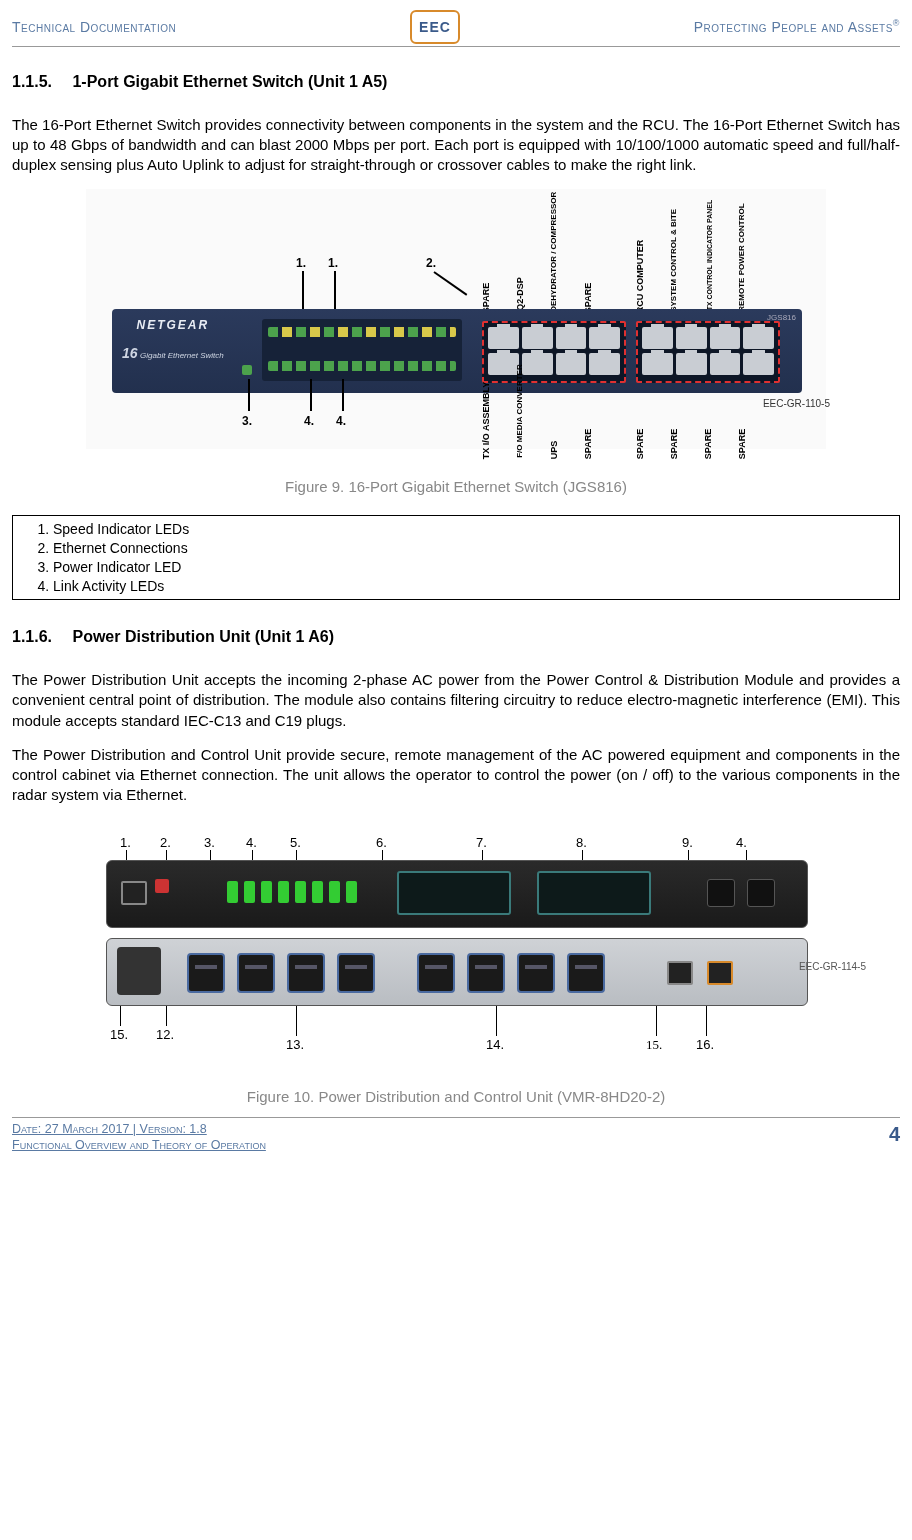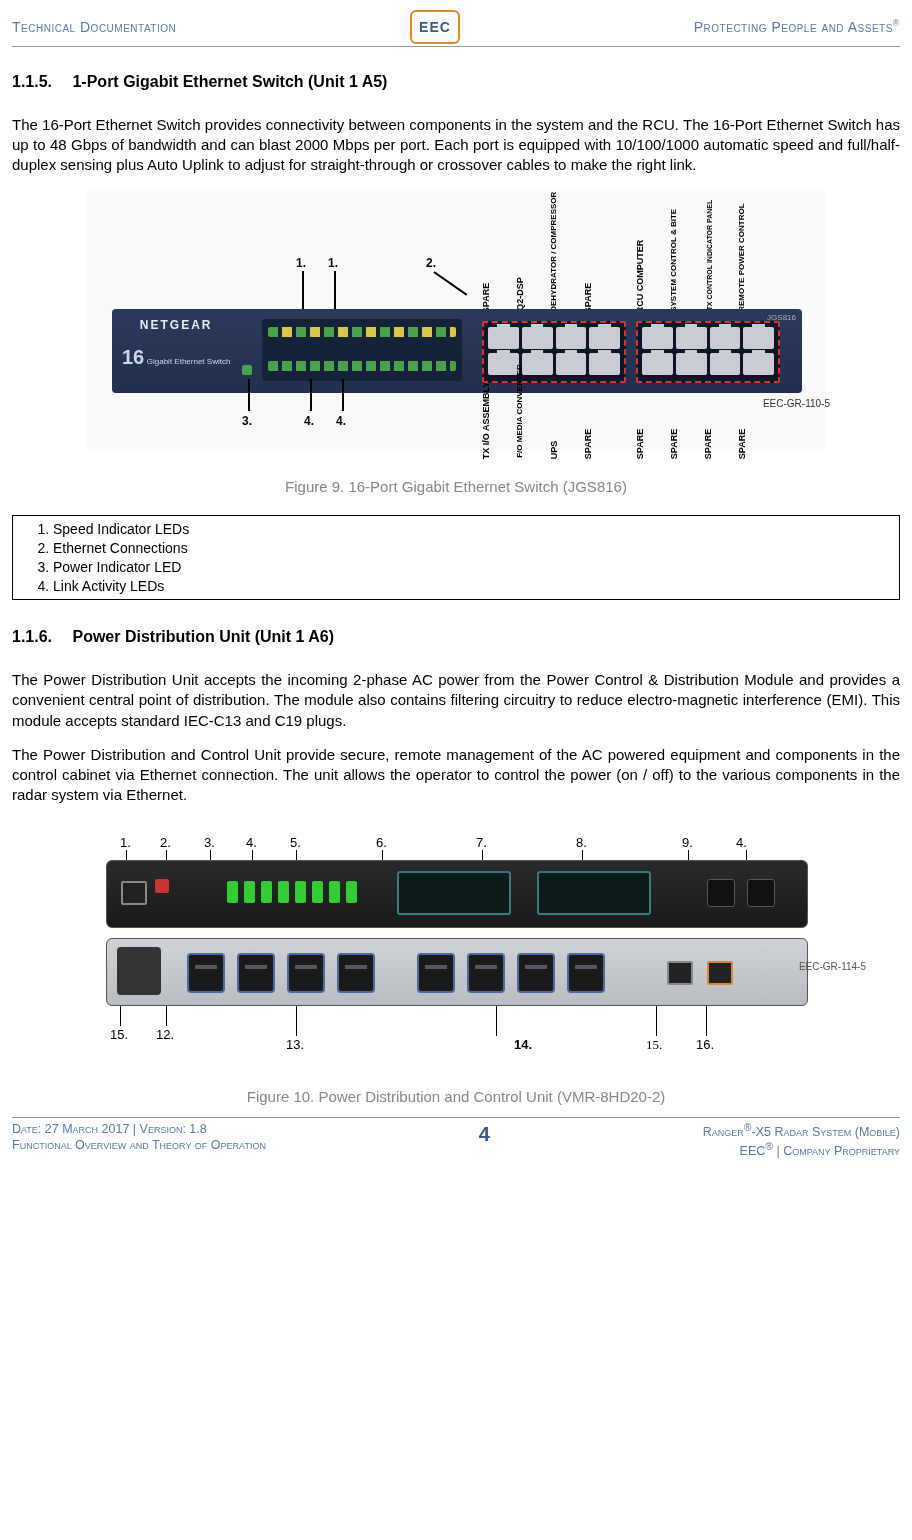--- a/index.html
+++ b/index.html
@@ -52,21 +52,21 @@
   }
   
   .switch-body {
     position: absolute;
     left: 26px; top: 120px;
     width: 690px; height: 84px;
     background: linear-gradient(#2b3a5c, #22304e);
     border-radius: 4px;
   }
   .switch-label-area {
-    position:absolute; left:10px; top:8px; color:#cfd6e3; font-size:9px; font-family:Arial;
+    position:absolute; left:10px; top:8px; color:#cfd6e3; font-size:9px; font-family:Arial;font-style:italic;
   }
   .netgear { font-weight:bold; letter-spacing:2px; font-size:12px; color:#e8ecf4;}
   .led-block {
     position:absolute; left:150px; top:10px; width:200px; height:62px;
     background:#162238; border-radius:3px;
   }
   .led-row { position:absolute; left:6px; height:10px; width:188px; }
   .led-top { top:8px; background:repeating-linear-gradient(90deg,#4ca24c 0 10px,#162238 10px 14px,#d8c84a 14px 24px,#162238 24px 28px); border-radius:2px;}
   .led-bot { top:42px; background:repeating-linear-gradient(90deg,#4ca24c 0 10px,#162238 10px 14px,#4ca24c 14px 24px,#162238 24px 28px); border-radius:2px;}
   .pwr-led { position:absolute; left:130px; top:56px; width:10px; height:10px; background:#4ca24c; border-radius:2px;}
@@ -114,21 +114,21 @@
   .pn { position:absolute; font-size:13px; color:#000;}
   .pline{ position:absolute; width:1px; background:#000;}
 
   .footer {
     border-top:1px solid #999;
     margin-top:10px;
     display:flex; align-items:flex-start; justify-content:space-between;
     font-variant:small-caps; font-size:12.5px; color:#5a7aa3; padding-top:3px;
   }
   .footer .center { color:#3a5a8a; font-size:20px; font-weight:bold; font-variant:normal;}
-  .footer .col { line-height:1.3; }
+  .footer .col { line-height:1.3;text-decoration:underline; }
   .footer .right { text-align:right;}
 </style>
 </head>
 <body>
 
 <div class="header">
   <div class="header-left">Technical Documentation</div>
   <div class="logo">EEC</div>
   <div class="header-right">
     <span>Protecting People and Assets</span><sup>®</sup>
@@ -158,21 +158,21 @@
     <span class="callout" style="left:210px; top:66px;">1.</span>
     <span class="callout" style="left:242px; top:66px;">1.</span>
     <span class="callout" style="left:340px; top:66px;">2.</span>
     <div class="arrow" style="left:216px; top:82px; width:2px; height:46px;"></div>
     <div class="arrow" style="left:248px; top:82px; width:2px; height:46px;"></div>
     <div class="arrow" style="left:348px; top:82px; width:40px; height:2px; transform:rotate(35deg); transform-origin:left;"></div>
 
     <div class="switch-body">
       <div class="switch-label-area">
         <div class="netgear">NETGEAR</div>
-        <div style="margin-top:10px;"><b style="font-size:20px;">16</b> <span style="font-size:8px;">Gigabit Ethernet Switch</span></div>
+        <div style="margin-top:10px;"><b style="font-size:14px;">16</b> <span style="font-size:8px;">Gigabit Ethernet Switch</span></div>
       </div>
       <div class="pwr-led"></div>
       <div class="led-block">
         <div class="led-row led-top"></div>
         <div class="led-row led-bot"></div>
       </div>
       <div class="port-bank bank1">
         <div class="port-row top">
             <div class="rj45"></div>
             <div class="rj45"></div>
@@ -299,36 +299,32 @@
       <div class="eth" style="left:560px; top:22px;"></div>
       <div class="eth" style="left:600px; top:22px; border-color:#d88a2b;"></div>
     </div>
 
     <span style="position:absolute; right:0; top:140px; font-size:10px; color:#555;">EEC-GR-114-5</span>
 
     
     <span class="pn" style="left:64px; top:206px;">15.</span>
     <span class="pn" style="left:110px; top:206px;">12.</span>
     <span class="pn" style="left:240px; top:216px;">13.</span>
-    <span class="pn" style="left:468px; top:216px;font-weight:bold;">14.</span>
+    <span class="pn" style="left:440px; top:216px;">14.</span>
     <span class="pn" style="left:600px; top:216px;font-family:Liberation Serif, serif;">15.</span>
     <span class="pn" style="left:650px; top:216px;">16.</span>
     <div class="pline" style="left:74px; top:186px; height:20px;"></div>
     <div class="pline" style="left:120px; top:186px; height:20px;"></div>
     <div class="pline" style="left:250px; top:186px; height:30px;"></div>
     <div class="pline" style="left:450px; top:186px; height:30px;"></div>
     <div class="pline" style="left:610px; top:186px; height:30px;"></div>
     <div class="pline" style="left:660px; top:186px; height:30px;"></div>
   </div>
 </div>
 <div class="caption" style="margin-bottom:4px;">Figure 10. Power Distribution and Control Unit (VMR-8HD20-2)</div>
 
 <div class="footer">
   <div class="col">
     <div>Date: 27 March 2017 | Version: 1.8</div>
     <div>Functional Overview and Theory of Operation</div>
   </div>
   <div class="center">4</div>
-  <div class="col right">
-    <div><span>Ranger</span><sup>®</sup><span>-X5 Radar System (Mobile)</span></div>
-    <div><span>EEC</span><sup>®</sup><span> | Company Proprietary</span></div>
-  </div>
 </div>
 
 </body></html>

